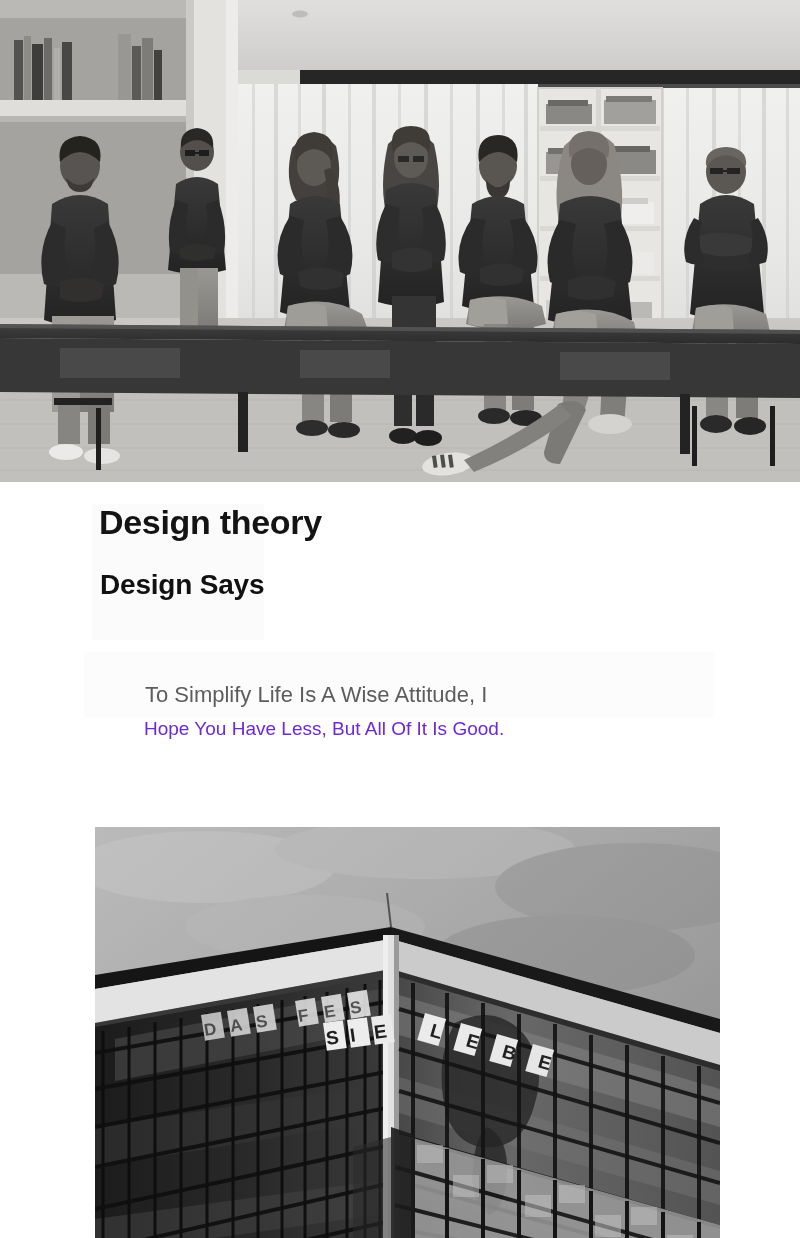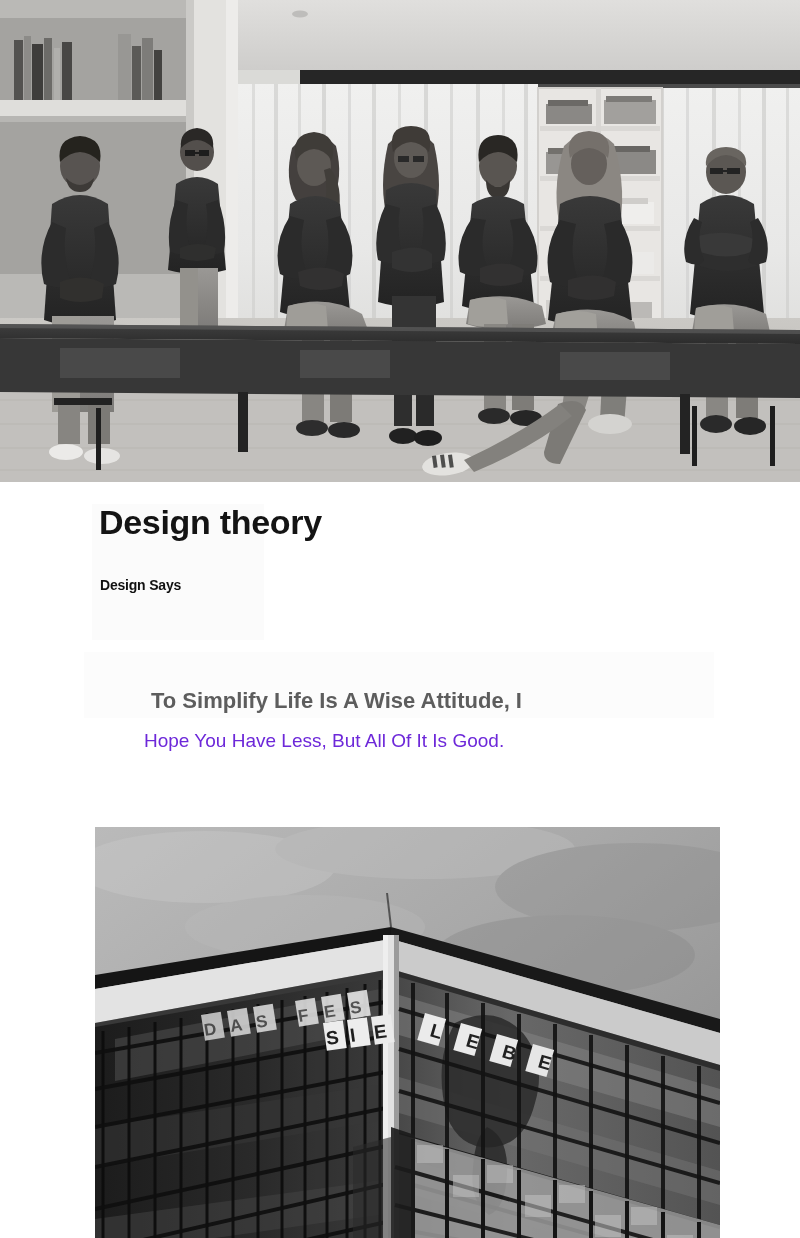--- a/index.html
+++ b/index.html
@@ -65,39 +65,39 @@
     letter-spacing: -0.3px;
     color: #141414;
     white-space: nowrap;
   }
 
   .page-subtitle {
     position: absolute;
     left: 96px;
     top: 88px;
     margin: 0;
-    font-size: 14px;
+    font-size: 28px;
     line-height: 30px;
     font-weight: 700;
     letter-spacing: -0.2px;
     color: #111111;
     white-space: nowrap;
   }
 
   .quote-block {
     position: absolute;
     left: 95px;
     top: 176px;
     width: 640px;
   }
   .quote-line-1 {
-    margin: 12px;
+    margin: 6px;
     font-size: 22px;
     line-height: 30px;
-    font-weight: 700;
+    font-weight: 400;
     color: #5d5d5d;
     white-space: nowrap;
   }
   .quote-line-2 {
     margin: 6px 0 0 5px;
     font-size: 19px;
     line-height: 26px;
     font-weight: 400;
     color: #6d28d9;
     white-space: nowrap;

